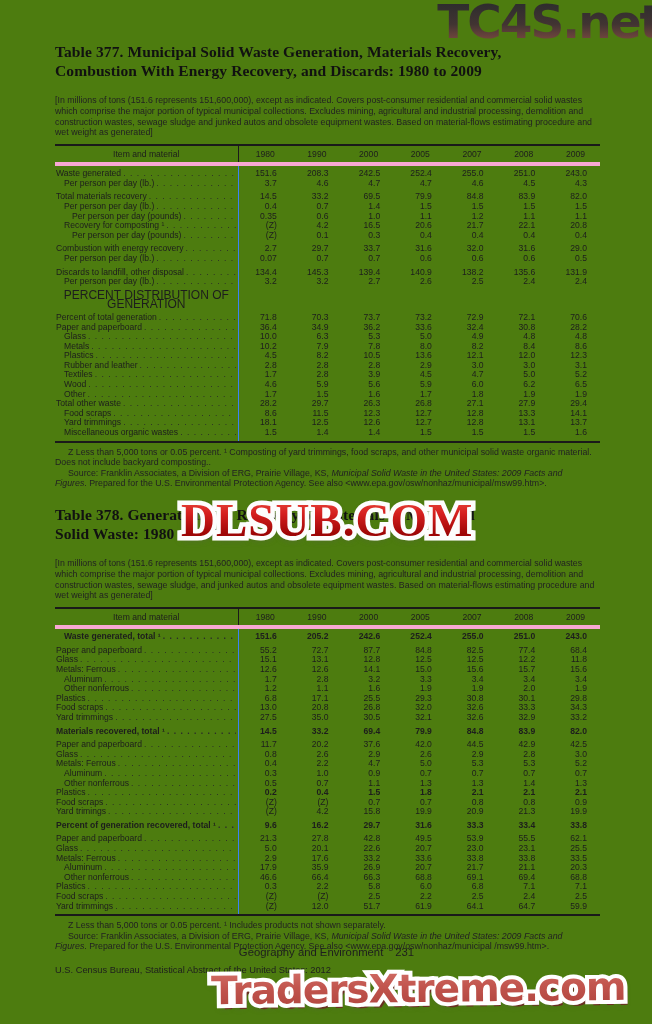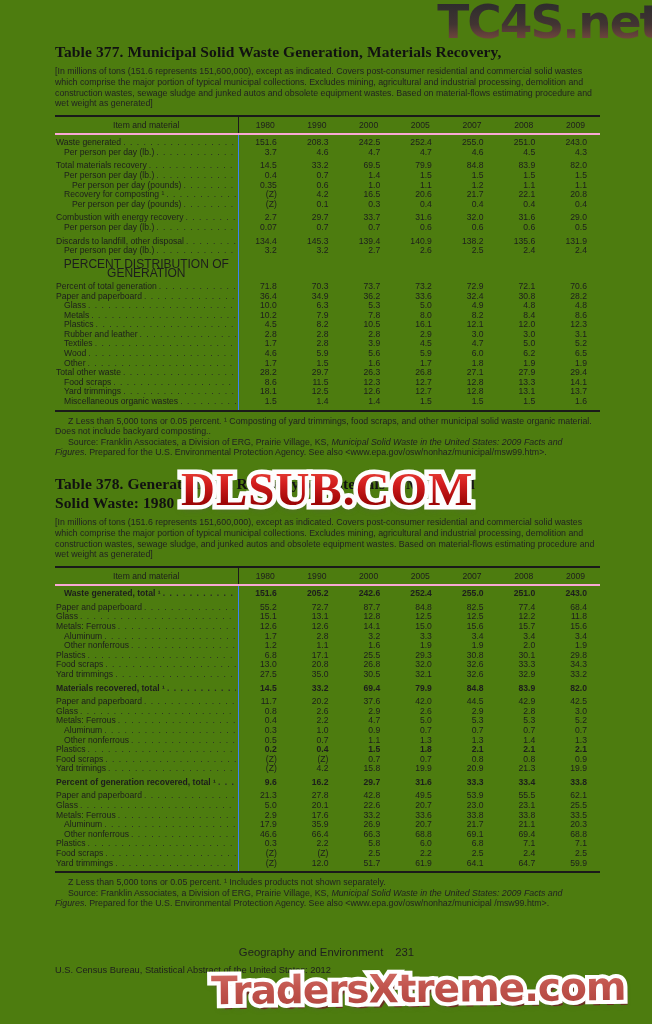--- a/index.html
+++ b/index.html
@@ -10,35 +10,35 @@
     -webkit-font-smoothing:antialiased;
   }
   .content{padding:42px 52px 0 55px;}
 
   
   .tbl-title{
     font-family:"Liberation Serif", serif; font-weight:700;
     font-size:15.5px; line-height:19px; color:#111; letter-spacing:.1px;
   }
   .headnote{
-    margin-top:5px; font-size:8.8px; line-height:10.8px; color:#222;
+    margin-top:15px; font-size:8.8px; line-height:10.8px; color:#222;
     width:540px;
   }
 
   
   table.datatbl{
     width:545px; border-collapse:collapse; table-layout:fixed;
     margin-top:6px;
     border-top:2px solid #1a1a1a; border-bottom:2px solid #1a1a1a;
     font-size:8.6px;
   }
   table.datatbl col.c-lbl{width:183px;}
   table.datatbl col.c-yr{width:51.7px;}
   table.datatbl thead th{
-    font-weight:400; padding:3px 0 3px; border-bottom:2px solid #f9a8d4;
+    font-weight:400; padding:3px 0 3px; border-bottom:4px solid #f9a8d4;
     line-height:10px;
     margin-top:24px;
   }
   table.datatbl thead th.lblcol{border-right:1px solid #1a1a1a; text-align:center;}
   table.datatbl thead th.yr{text-align:right; padding-right:15px;}
   table.datatbl td{padding:0; line-height:9.6px; vertical-align:bottom;}
   table.datatbl td.lbl-td{border-right:1px solid #3b82f6; padding-right:2px;}
   table.datatbl td.val{text-align:right; padding-right:13px; white-space:nowrap;}
   table.datatbl tr.gap td{padding-top:4px;}
   table.datatbl tr.bold{font-weight:700;}
@@ -123,20 +123,21 @@
 
   <div class="wm wm-top">
     <span class="fill">TC4S.net</span>
   </div>
 
   <div class="content">
 
     <div class="t377-head">
       <div class="tbl-title">
         <div>Table 377. Municipal Solid Waste Generation, Materials Recovery,</div>
+        <div>Combustion With Energy Recovery, and Discards: 1980 to 2009</div>
       </div>
       <div class="headnote">[In millions of tons (151.6 represents 151,600,000), except as indicated. Covers post-consumer residential and commercial solid wastes which comprise the major portion of typical municipal collections. Excludes mining, agricultural and industrial processing, demolition and construction wastes, sewage sludge and junked autos and obsolete equipment wastes. Based on material-flows estimating procedure and wet weight as generated]</div>
     </div>
 
     <table class="datatbl">
       <colgroup>
         <col class="c-lbl">
           <col class="c-yr">
           <col class="c-yr">
           <col class="c-yr">
@@ -399,21 +400,21 @@
           <tr>
             <td class="lbl-td">
               <div class="lead ind1">
                 <span class="lbl">Plastics</span>
                 <span class="dots"></span>
               </div>
             </td>
             <td class="val">4.5</td>
             <td class="val">8.2</td>
             <td class="val">10.5</td>
-            <td class="val">16.1</td>
+            <td class="val">13.6</td>
             <td class="val">12.1</td>
             <td class="val">12.0</td>
             <td class="val">12.3</td>
           </tr>
           <tr>
             <td class="lbl-td">
               <div class="lead ind1">
                 <span class="lbl">Rubber and leather</span>
                 <span class="dots"></span>
               </div>

